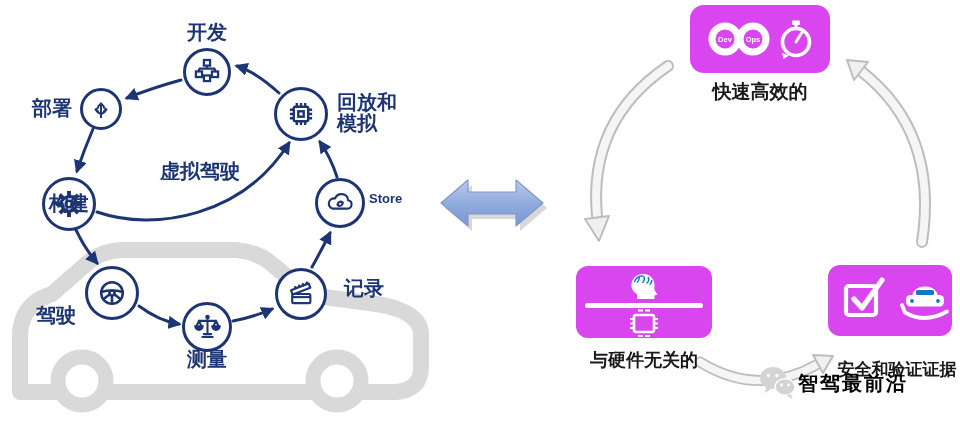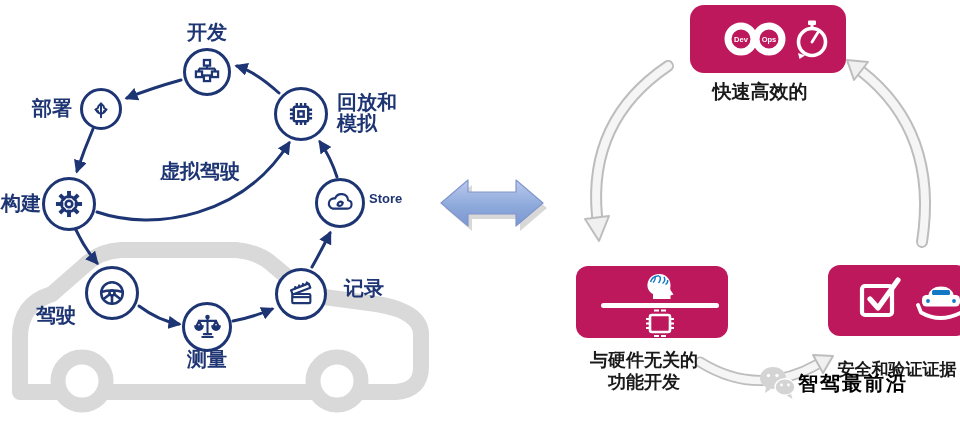--- a/index.html
+++ b/index.html
@@ -12,22 +12,22 @@
     position:absolute;box-sizing:border-box;background:#fff;border:3px solid #1e3574;
     border-radius:50%;color:#1e3574;display:flex;align-items:center;justify-content:center;
     z-index:3;
   }
   .lbl{
     position:absolute;color:#1e3574;font-weight:700;font-size:20px;line-height:1.06;
     text-align:center;z-index:4;white-space:nowrap;
   }
   .lbl.wrap{white-space:normal;}
   .bluebox{
-    position:absolute;background:#be185d;border-radius:12px;display:flex;
-    align-items:center;justify-content:center;z-index:3;padding-left:16px;
+    position:absolute;background:#d946ef;border-radius:12px;display:flex;
+    align-items:center;justify-content:center;z-index:3;
   }
   .blabel{
     position:absolute;color:#1a1a1a;font-weight:700;text-align:center;z-index:4;
     font-family:"Liberation Serif","DejaVu Serif",serif;
   }
   .wm{
     position:absolute;left:758px;top:363px;display:flex;align-items:center;z-index:5;
   }
   .wm-text{
     color:#000000;font-size:20px;font-weight:700;letter-spacing:2px;white-space:nowrap;
@@ -122,21 +122,21 @@
           <path d="M12 17.1 V19.4"></path>
         <path d="M6.9 12 H4.6"></path>
           <path d="M17.1 12 H19.4"></path>
         <path d="M8.4 8.4 L6.8 6.8"></path>
           <path d="M15.6 8.4 L17.2 6.8"></path>
         <path d="M8.4 15.6 L6.8 17.2"></path>
           <path d="M15.6 15.6 L17.2 17.2"></path>
       </g>
     </svg>
   </div>
-  <div class="lbl" style="left:0px;top:193px;width:42px;">构建</div>
+  <div class="lbl" style="left:0px;top:193px;width:42px;padding-left:48px;">构建</div>
 
   <div class="node" style="left:85px;top:266px;width:54px;height:54px;">
     <svg width="36" height="36" viewBox="0 0 24 24" stroke="#1e3574" stroke-width="1.7" fill="none" stroke-linecap="round">
       <circle cx="12" cy="12" r="7.2"></circle>
       <circle cx="12" cy="12" r="1.7"></circle>
       <path d="M4.9 11.3 Q12 9.4 19.1 11.3"></path>
       <path d="M12 13.7 V19.1"></path>
       <path d="M10.5 12.8 L6.4 16"></path>
       <path d="M13.5 12.8 L17.6 16"></path>
     </svg>
@@ -234,21 +234,20 @@
           <path d="M54 53 H58 M54 57.5 H58 M54 62 H58"></path>
           <path d="M78 53 H82 M78 57.5 H82 M78 62 H82"></path>
           <path d="M62 44.5 H67 M69 44.5 H74"></path>
           <path d="M62 70 H67 M69 70 H74"></path>
         </g>
       </g>
     </svg>
   </div>
   <div class="blabel" style="left:572px;top:349px;width:144px;font-size:18px;line-height:22px;">
     <div>与硬件无关的</div>
-    <div>功能开发</div>
   </div>
 
   <div class="bluebox" style="left:828px;top:265px;width:124px;height:71px;">
     <svg width="124" height="71" viewBox="0 0 124 71">
       <g stroke="#ffffff" fill="none" stroke-linecap="round" stroke-linejoin="round">
         <rect x="18" y="21" width="30" height="29" rx="3" stroke-width="4.2"></rect>
         <path d="M26 34 L34 43 L54 15" stroke-width="5.2"></path>
       </g>
       <g>
         <path d="M84 31 Q86 21.5 97 21.5 Q108 21.5 110 31 Z" fill="#ffffff"></path>

